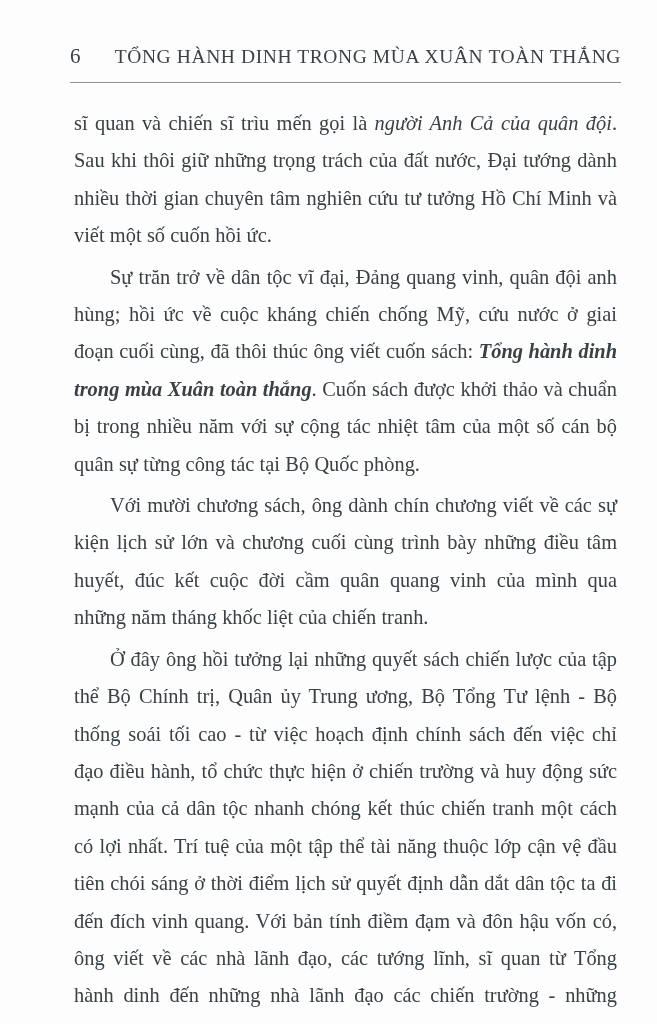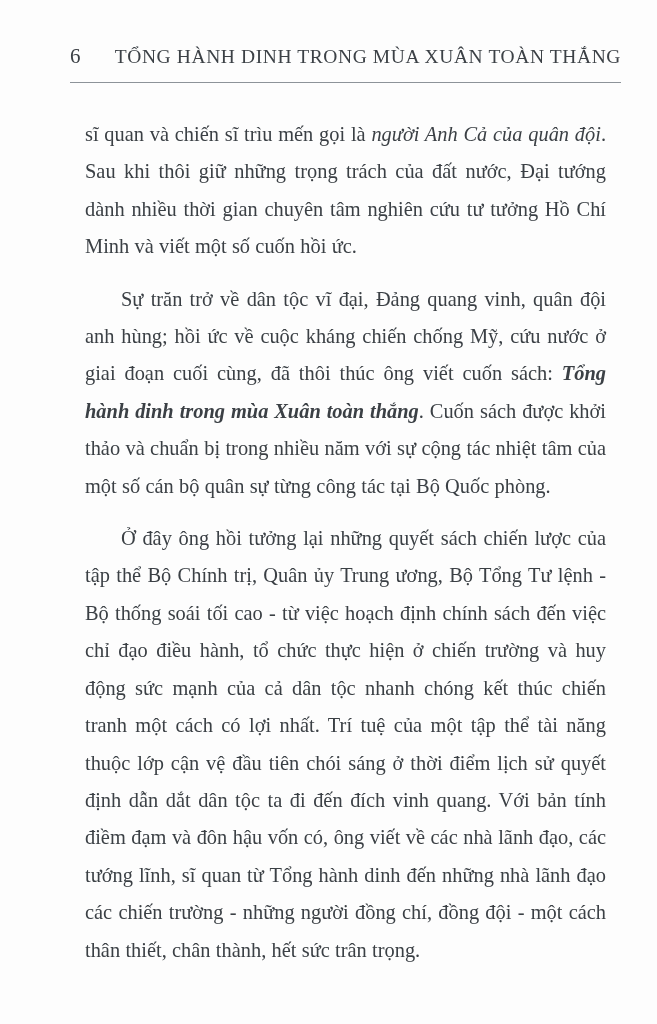--- a/index.html
+++ b/index.html
@@ -63,21 +63,21 @@
 
   
   .textblock {
     position: absolute;
     left: 70px;
     top: 101px;
     width: 551px;
   }
 
   p.para {
-    margin: 15px;
+    margin: 4px;
     font-size: 20.4px;
     line-height: 37.4px;
     text-align: justify;
     text-align-last: left;
     text-indent: 36px;
     color: #3b4045;
     word-spacing: 0.2px;
     hyphens: none;
   }
   p.para.first {
@@ -99,17 +99,18 @@
 
   <div class="running-head">
     <span class="folio">6</span>
     <span class="head-title">TỔNG HÀNH DINH TRONG MÙA XUÂN TOÀN THẮNG</span>
   </div>
   <div class="head-rule" style="background: rgb(141, 147, 153);"></div>
 
   <div class="textblock">
     <p class="para first" style="text-indent: 0px; color: rgb(59, 64, 69);">sĩ quan và chiến sĩ trìu mến gọi là <span class="it">người Anh Cả của quân đội</span>. Sau khi thôi giữ những trọng trách của đất nước, Đại tướng dành nhiều thời gian chuyên tâm nghiên cứu tư tưởng Hồ Chí Minh và viết một số cuốn hồi ức.</p>
     <p class="para" style="color: rgb(59, 64, 69);">Sự trăn trở về dân tộc vĩ đại, Đảng quang vinh, quân đội anh hùng; hồi ức về cuộc kháng chiến chống Mỹ, cứu nước ở giai đoạn cuối cùng, đã thôi thúc ông viết cuốn sách: <span class="bi">Tổng hành dinh trong mùa Xuân toàn thắng</span>. Cuốn sách được khởi thảo và chuẩn bị trong nhiều năm với sự cộng tác nhiệt tâm của một số cán bộ quân sự từng công tác tại Bộ Quốc phòng.</p>
+    <p class="para" style="color: rgb(59, 64, 69);">Với mười chương sách, ông dành chín chương viết về các sự kiện lịch sử lớn và chương cuối cùng trình bày những điều tâm huyết, đúc kết cuộc đời cầm quân quang vinh của mình qua những năm tháng khốc liệt của chiến tranh.</p>
     <p class="para" style="color: rgb(59, 64, 69);">Ở đây ông hồi tưởng lại những quyết sách chiến lược của tập thể Bộ Chính trị, Quân ủy Trung ương, Bộ Tổng Tư lệnh - Bộ thống soái tối cao - từ việc hoạch định chính sách đến việc chỉ đạo điều hành, tổ chức thực hiện ở chiến trường và huy động sức mạnh của cả dân tộc nhanh chóng kết thúc chiến tranh một cách có lợi nhất. Trí tuệ của một tập thể tài năng thuộc lớp cận vệ đầu tiên chói sáng ở thời điểm lịch sử quyết định dẫn dắt dân tộc ta đi đến đích vinh quang. Với bản tính điềm đạm và đôn hậu vốn có, ông viết về các nhà lãnh đạo, các tướng lĩnh, sĩ quan từ Tổng hành dinh đến những nhà lãnh đạo các chiến trường - những người đồng chí, đồng đội - một cách thân thiết, chân thành, hết sức trân trọng.</p>
 
   </div>
 
 </div>
 
 </body></html>

